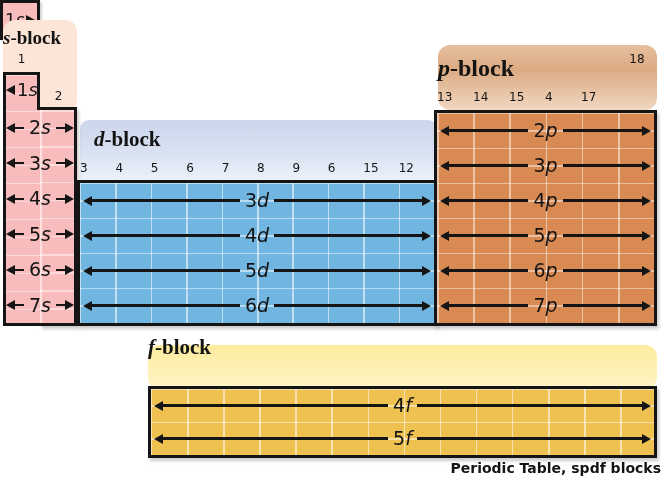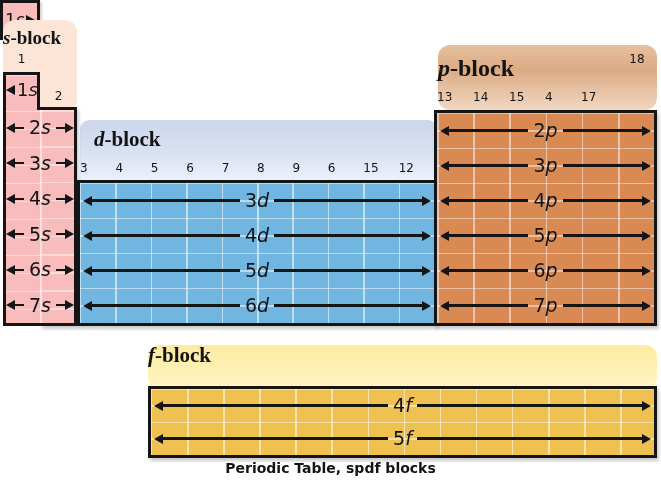--- a/index.html
+++ b/index.html
@@ -16,21 +16,21 @@
     background:linear-gradient(180deg,var(--d-header-top) 0%,#d9e2f2 55%,var(--d-header-bottom) 100%);}
   #p-header{left:438px;top:45px;width:219px;height:65px;
     background:linear-gradient(180deg,var(--p-header-top) 0%,#dcab83 38%,var(--p-header-bottom) 100%);}
   #f-header{left:148px;top:345px;width:509px;height:45px;
     background:linear-gradient(180deg,var(--f-header-top) 0%,var(--f-header-bottom) 100%);}
   .btitle{position:absolute;z-index:3;text-align:left;font-weight:bold;font-size:21px;line-height:1.1;font-family:Liberation Serif, serif;}
   .btitle .it{font-style:italic;}
   #s-title{left:3px;top:28px;width:74px;font-size:19px;}
   #d-title{left:94px;top:128px;width:419px;}
   #p-title{left:438px;top:55px;width:219px;font-size:24px;}
-  #f-title{left:148px;top:344px;width:509px;}
+  #f-title{left:148px;top:336px;width:509px;}
   
   .gnum{font-size:12px;line-height:1;z-index:3;text-align:center;}
   .grow{display:flex;z-index:3;}
   .grow span{flex:1;text-align:left;font-size:12px;line-height:1;}
   
   .cells{
     position:absolute;z-index:2;border:3px solid var(--border);box-sizing:border-box;
     box-shadow:2px 3px 3px rgba(110,110,110,.35);
     display:flex;flex-direction:column;
   }
@@ -61,21 +61,21 @@
   
   .arrow{display:flex;align-items:center;width:100%;}
   .ah{width:0;height:0;border-top:5px solid transparent;border-bottom:5px solid transparent;flex:0 0 auto;}
   .ah.l{border-right:9px solid var(--arrow);}
   .ah.r{border-left:9px solid var(--arrow);}
   .ln{flex:1;height:2.2px;background:var(--arrow);}
   .lbl{flex:0 0 auto;padding:0 5px;font-size:19px;line-height:1;display:flex;align-items:baseline;}
   .lbl .it{font-style:italic;}
   #row-1s .lbl{padding:0 0 0 2px;font-size:18px;}
   #he-cell .lbl{padding:0 1px 0 0;font-size:17px;}
-  #caption{left:0;top:460px;width:661px;text-align:center;font-weight:bold;font-size:14px;z-index:3;}
+  #caption{left:0;top:460px;width:661px;text-align:right;font-weight:bold;font-size:14px;z-index:3;}
 </style>
 </head>
 <body>
 
 <div id="canvas">
 
   <div class="bheader" id="s-header"></div>
   <div class="bheader" id="d-header"></div>
   <div class="bheader" id="p-header"></div>
   <div class="bheader" id="f-header"></div>

